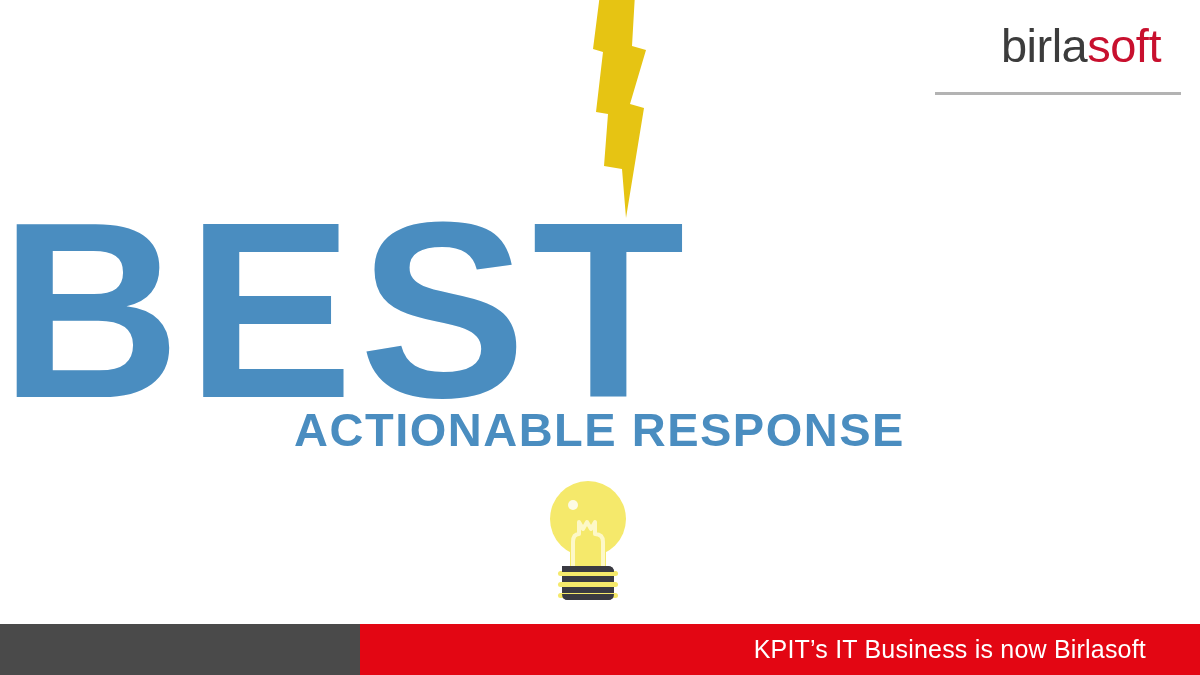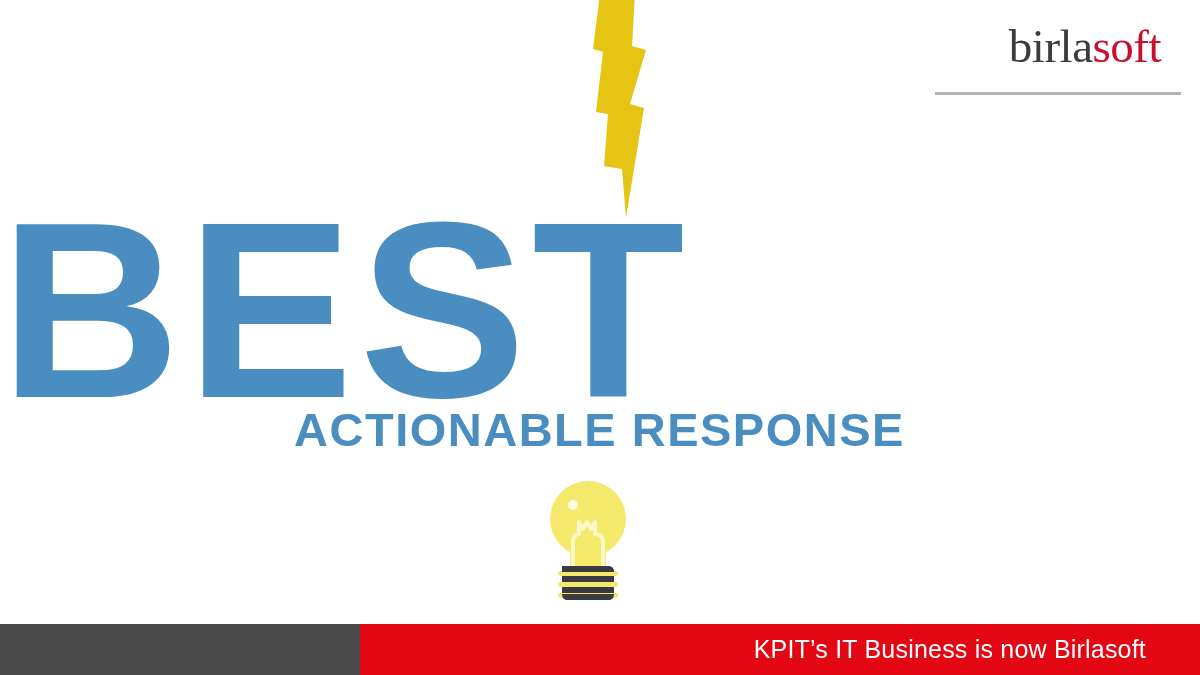--- a/index.html
+++ b/index.html
@@ -24,21 +24,21 @@
     position: absolute;
     left: 935px;
     top: 18px;
     width: 246px;
     height: 80px;
   }
   .logo-wordmark {
     position: absolute;
     right: 20px;
     top: 0;
-    font-family: Liberation Serif, serif;
+    font-family: Liberation Sans, sans-serif;
     font-size: 47px;
     line-height: 56px;
     letter-spacing: -0.5px;
     white-space: nowrap;
   }
   .logo-part-1 { color: #3c3c3c; }
   .logo-part-2 { color: #c8102e; }
   .logo-rule {
     position: absolute;
     left: 0;

